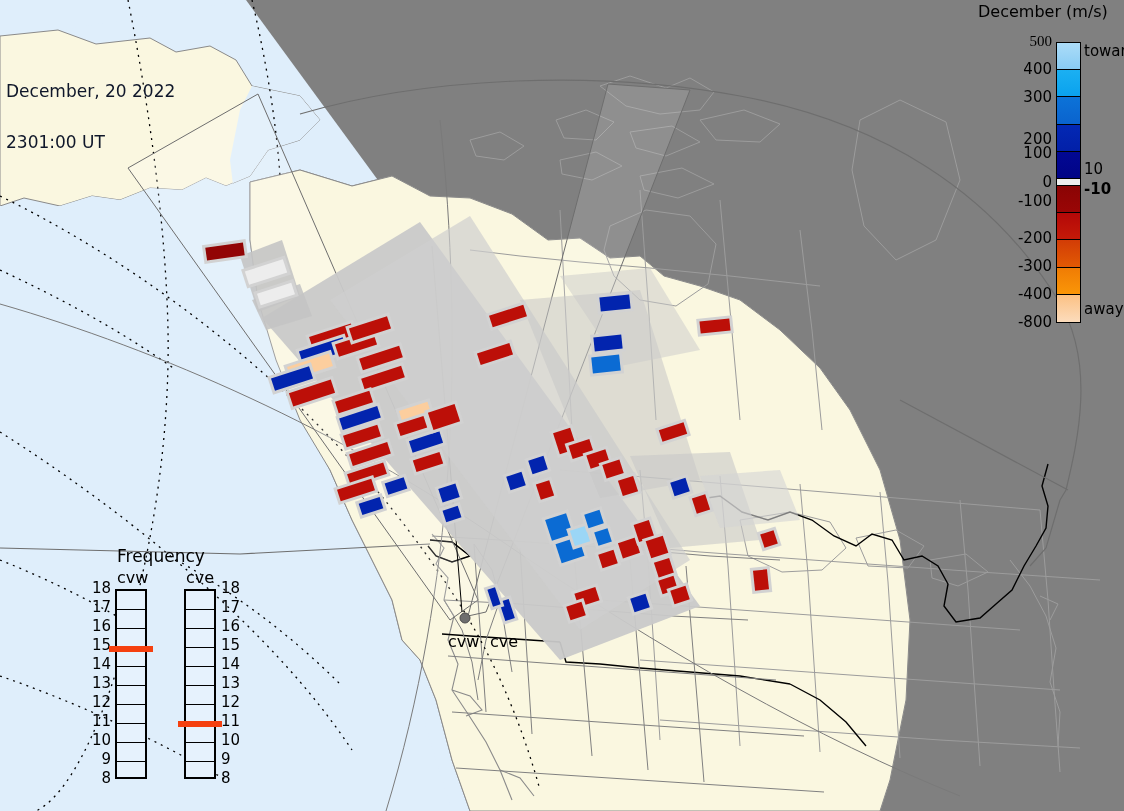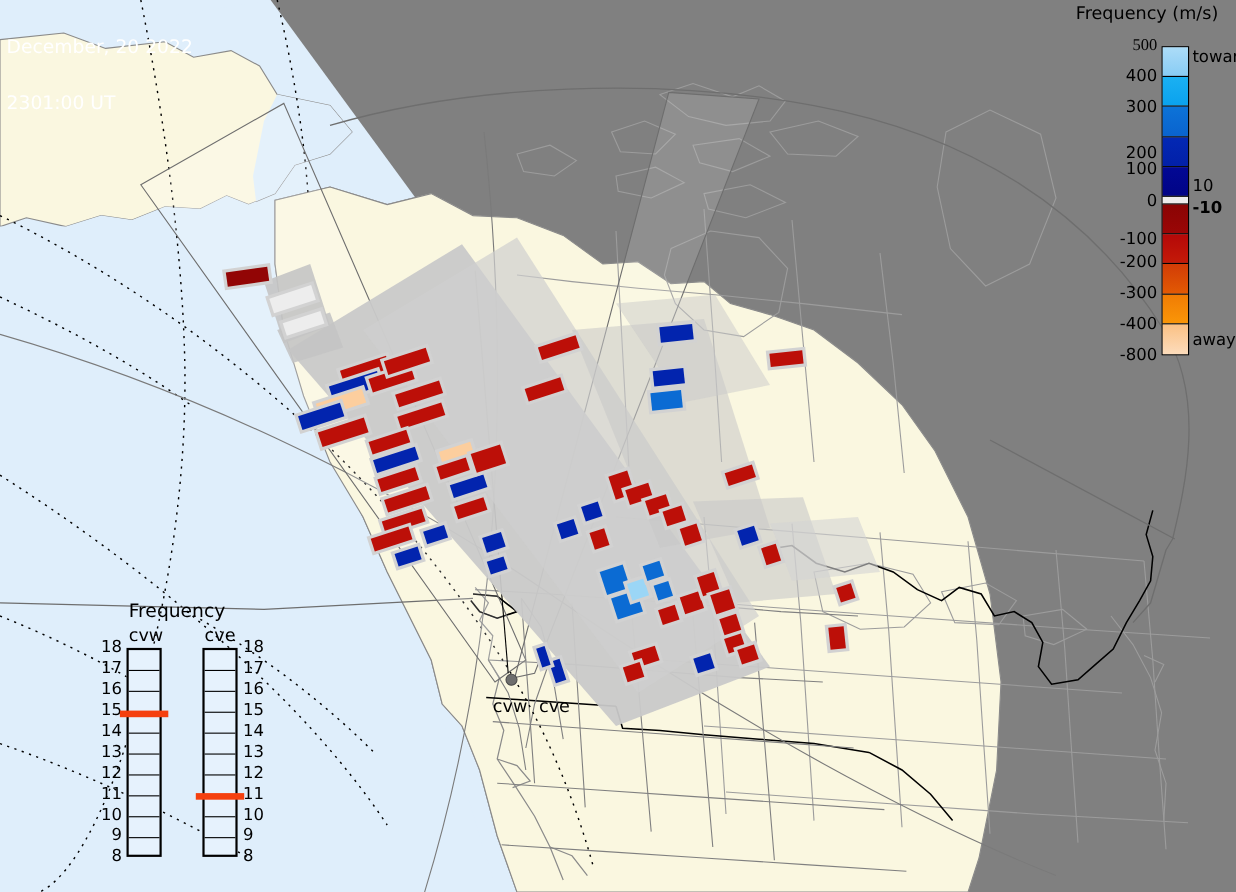--- a/index.html
+++ b/index.html
@@ -3,21 +3,21 @@
 <meta charset="utf-8">
 <style>
   html,body{margin:0;padding:0;background:#808080;}
   body{width:1124px;height:811px;overflow:hidden;
        font-family:"DejaVu Sans","Liberation Sans",sans-serif;}
   #stage{position:relative;width:1124px;height:811px;background:#808080;}
 
   
   .layer{position:absolute;left:0;top:0;width:1124px;height:811px;}
   svg{display:block;}
-  .lbl{position:absolute;color:#ffffff;white-space:pre;}
+  .lbl{position:absolute;color:#0f172a;white-space:pre;margin-top:48px;}
 
   
   #stamp{left:6px;top:1px;font-size:17px;line-height:17px;}
   #stamp div{letter-spacing:0px;}
 
   
   #cbwrap{position:absolute;left:960px;top:0;width:164px;height:340px;}
   #cbtitle{position:absolute;left:18px;top:2px;font-size:16px;color:#000;white-space:nowrap;}
   #cbbox{position:absolute;left:96px;top:42px;width:25px;height:281px;
          border:1px solid #000;box-sizing:border-box;}
@@ -363,42 +363,42 @@
 
   <div class="lbl" id="stamp">
     <div>December, 20 2022</div>
     <div>2301:00 UT</div>
   </div>
 
   <div class="site" style="left:448px;top:632px;">cvw</div>
   <div class="site" style="left:490px;top:632px;">cve</div>
 
   <div id="cbwrap">
-    <div id="cbtitle">Frequency (m/s)</div>
+    <div id="cbtitle">December (m/s)</div>
     <div id="cbbox">
         <div class="cbseg cbsep" style="height: 27.2px; background: linear-gradient(rgb(172, 220, 248), rgb(136, 204, 244));"></div>
         <div class="cbseg cbsep" style="height: 27.2px; background: linear-gradient(rgb(27, 176, 242), rgb(10, 162, 238));"></div>
         <div class="cbseg cbsep" style="height: 27.2px; background: linear-gradient(rgb(12, 115, 216), rgb(10, 99, 206));"></div>
         <div class="cbseg cbsep" style="height: 27.2px; background: linear-gradient(rgb(3, 40, 180), rgb(2, 32, 168));"></div>
         <div class="cbseg cbsep" style="height: 27.2px; background: linear-gradient(rgb(2, 8, 148), rgb(1, 4, 134));"></div>
         <div class="cbseg cbsep" style="height: 7px; background: linear-gradient(rgb(237, 237, 237), rgb(237, 237, 237));"></div>
         <div class="cbseg cbsep" style="height: 27.2px; background: linear-gradient(rgb(138, 4, 4), rgb(154, 6, 6));"></div>
         <div class="cbseg cbsep" style="height: 27.2px; background: linear-gradient(rgb(180, 8, 8), rgb(196, 26, 8));"></div>
         <div class="cbseg cbsep" style="height: 27.2px; background: linear-gradient(rgb(210, 60, 6), rgb(226, 90, 4));"></div>
         <div class="cbseg cbsep" style="height: 27.2px; background: linear-gradient(rgb(240, 124, 4), rgb(250, 150, 8));"></div>
         <div class="cbseg" style="height: 27.2px; background: linear-gradient(rgb(251, 193, 132), rgb(252, 220, 188));"></div>
       </div>
     <div id="cbticks">
         <div class="cbtick" style="top: 34px; font-family: Liberation Serif, serif;">500</div>
         <div class="cbtick" style="top: 62.1px;">400</div>
         <div class="cbtick" style="top: 90.2px;">300</div>
         <div class="cbtick" style="top: 132px;">200</div>
         <div class="cbtick" style="top: 146.4px;">100</div>
         <div class="cbtick" style="top: 174.5px;">0</div>
-        <div class="cbtick" style="top: 210px;">-100</div>
+        <div class="cbtick" style="top: 194px;">-100</div>
         <div class="cbtick" style="top: 230.7px;">-200</div>
         <div class="cbtick" style="top: 258.8px;">-300</div>
         <div class="cbtick" style="top: 286.9px;">-400</div>
         <div class="cbtick" style="top: 315px;">-800</div>
       </div>
     <div class="cbside" style="top:44px;">toward</div>
     <div class="cbside" style="top:162px;">10</div>
     <div class="cbside" style="top:182px;font-weight:bold;">-10</div>
     <div class="cbside" style="top:302px;">away</div>
   </div>

